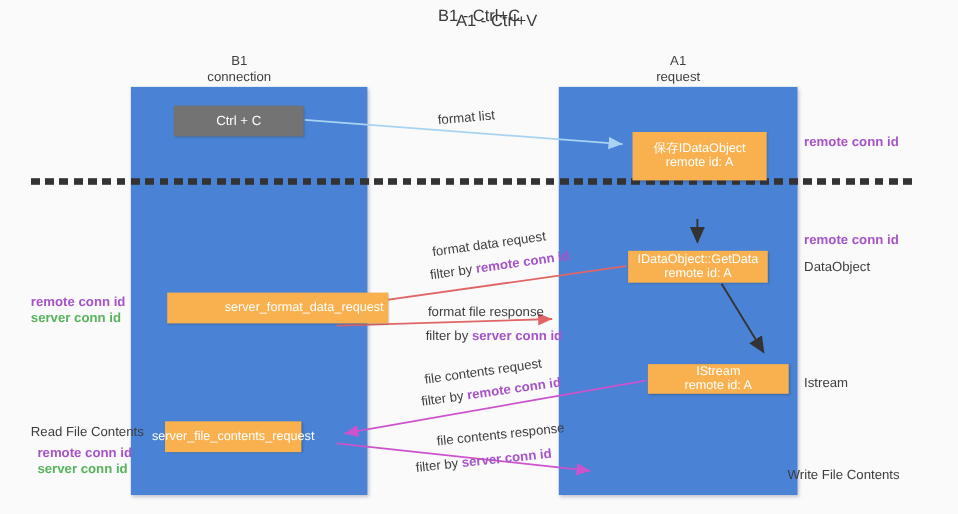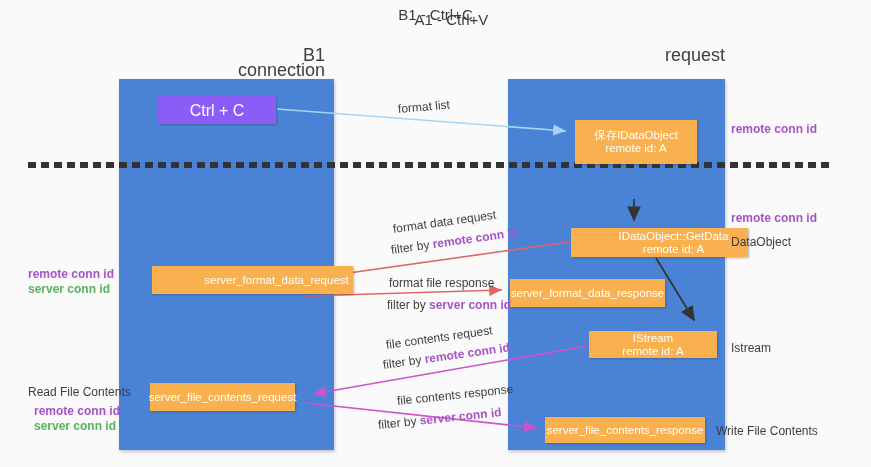--- a/index.html
+++ b/index.html
@@ -8,28 +8,28 @@
     background:#fafafa;
     font-family:"Liberation Sans", sans-serif;
     color:#3d3d3d;
   }
   .abs{position:absolute;}
   .title-line{width:871px;text-align:center;font-size:15px;color:#3a3a3a;white-space:nowrap;}
   .lane{
     background:#4a83d6;
     box-shadow:1px 2px 3px rgba(90,100,120,.35);
   }
-  .lane-header{font-size:18px;line-height:15px;text-align:right;color:#3f3f3f;}
+  .lane-header{font-size:12px;line-height:15px;text-align:center;color:#3f3f3f;}
   .node{
     display:flex;flex-direction:column;align-items:center;justify-content:center;
     color:#fff;font-size:11.5px;line-height:13px;text-align:center;white-space:nowrap;
     box-shadow:1px 1px 2px rgba(40,50,70,.35);
   }
   .node.orange{background:#f9b04e;}
-  .node.green{background:#8b5cf6;font-size:16px;}
+  .node.green{background:#737373;font-size:12px;}
   .edge-label{font-size:12px;color:#3e3e3e;white-space:nowrap;transform-origin:left center;}
   .purple-text{color:#a653c8;font-weight:bold;}
   .annot{font-size:12px;white-space:nowrap;}
   .annot.bold-purple{color:#a653c8;font-weight:bold;}
   .annot.bold-green{color:#57b35c;font-weight:bold;}
   .dashed-line{
     height:6px;
     background:repeating-linear-gradient(90deg,#333 0 8px,transparent 8px 13px);
   }
   svg.overlay{position:absolute;left:0;top:0;pointer-events:none;}
@@ -40,20 +40,21 @@
 <div id="canvas">
 
   <div class="abs title-line" style="top:6px;">B1 - Ctrl+C</div>
   <div class="abs title-line" style="top:11px;margin-left:16px;">A1 - Ctrl+V</div>
 
   <div class="abs lane-header" style="left:110px;top:48px;width:215px;">
     <div>B1</div>
     <div>connection</div>
   </div>
   <div class="abs lane-header" style="left:508px;top:48px;width:217px;">
+    <div>A1</div>
     <div>request</div>
   </div>
 
   <div class="abs lane" style="left:119px;top:79px;width:215px;height:371px;"></div>
   <div class="abs lane" style="left:508px;top:79px;width:217px;height:371px;"></div>
 
   <div class="abs dashed-line" style="left:28px;top:162px;width:802px;"></div>
 
   <svg class="overlay" width="871" height="467" viewBox="0 0 871 467">
     <defs>
@@ -82,45 +83,39 @@
   <div class="abs node green" style="left:158px;top:96px;width:118px;height:28px;">
     <span>Ctrl + C</span>
   </div>
 
   <div class="abs node orange" style="left:575px;top:120px;width:122px;height:44px;">
     <span>保存IDataObject</span>
     <span>remote id: A</span>
   </div>
 
 
-  <div class="abs node orange" style="left:571px;top:228px;width:149px;height:29px;padding-left:28px;">
+  <div class="abs node orange" style="left:571px;top:228px;width:127px;height:29px;">
     <span>IDataObject::GetData</span>
     <span>remote id: A</span>
   </div>
 
   <div class="abs node orange" style="left:152px;top:266px;width:153px;height:28px;padding-left:48px;">
     <span>server_format_data_request</span>
   </div>
 
-  <div class="abs node orange" style="left:510px;top:279px;width:155px;height:28px;">
-    <span>server_format_data_response</span>
-  </div>
 
   <div class="abs node orange" style="left:589px;top:331px;width:128px;height:27px;">
     <span>IStream</span>
     <span>remote id: A</span>
   </div>
 
-  <div class="abs node orange" style="left:150px;top:383px;width:145px;height:28px;align-items:center;">
+  <div class="abs node orange" style="left:150px;top:383px;width:124px;height:28px;align-items:center;">
     <span>server_file_contents_request</span>
   </div>
 
-  <div class="abs node orange" style="left:545px;top:417px;width:160px;height:26px;">
-    <span>server_file_contents_response</span>
-  </div>
 
   <div class="abs edge-label" style="left:398px;top:102px;transform:rotate(-5deg);">format list</div>
 
   <div class="abs edge-label" style="left:393px;top:222px;transform:rotate(-8deg);">format data request</div>
   <div class="abs edge-label" style="left:391px;top:243px;transform:rotate(-8deg);">
     <span>filter by </span><span class="purple-text">remote conn id</span>
   </div>
 
   <div class="abs edge-label" style="left:389px;top:276px;">format file response</div>
   <div class="abs edge-label" style="left:387px;top:298px;">

